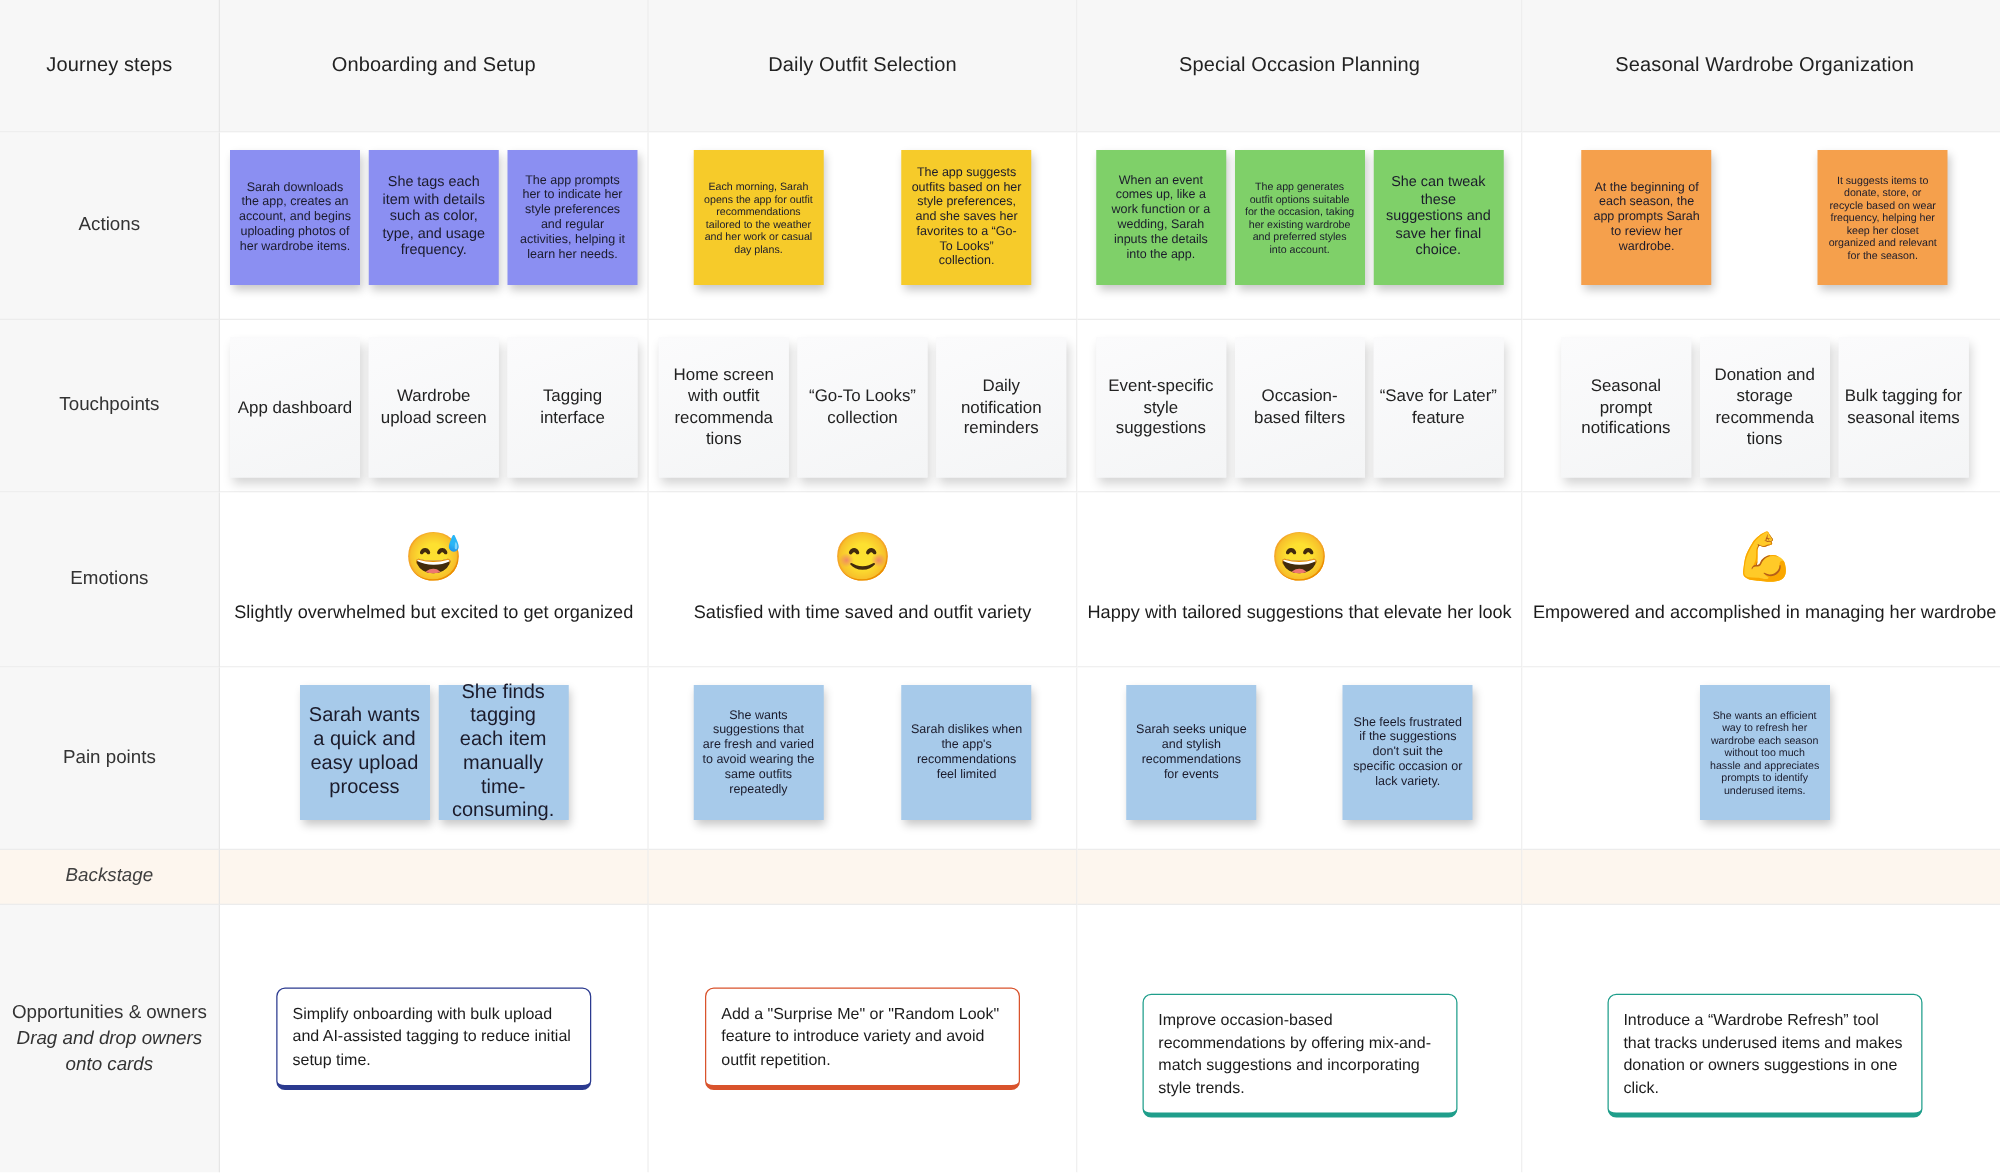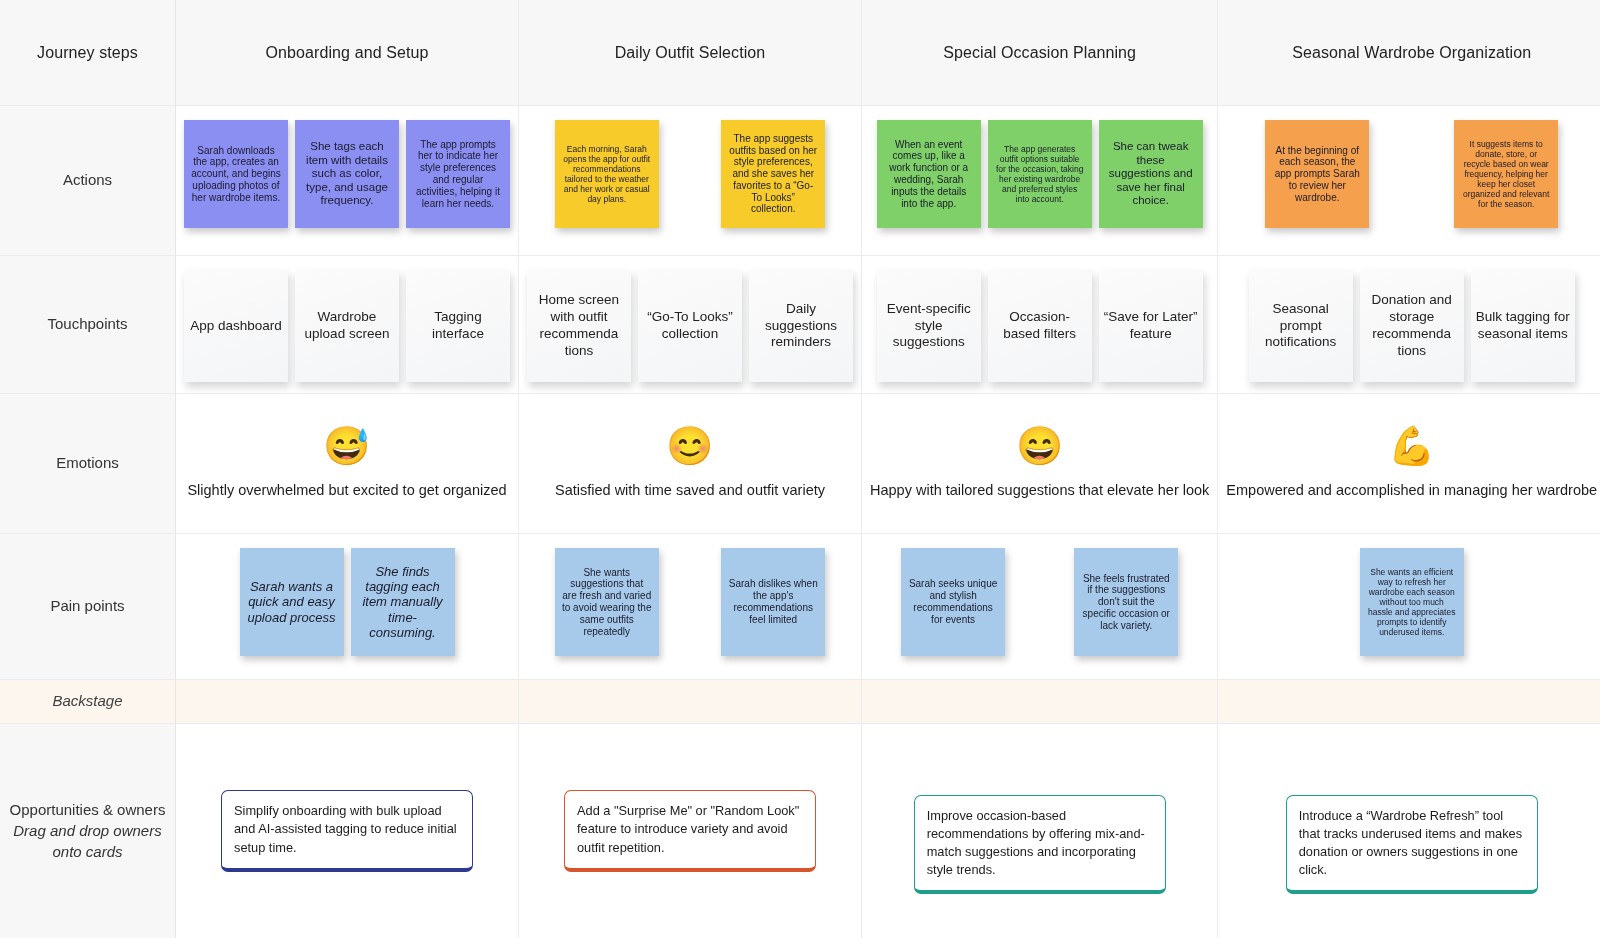--- a/index.html
+++ b/index.html
@@ -82,21 +82,21 @@
   .note.purple { background: #8b8ff2; }
   .note.yellow { background: #f6cb2a; }
   .note.green  { background: #7fd069; }
   .note.orange { background: #f5a04c; }
   .note.blue   { background: #a7caea; }
 
   
   .t-xs { font-size: 8.5px; }
   .t-sm { font-size: 10px; }
   .t-md { font-size: 11.5px; }
-  .t-lg { font-size: 13px; font-style: italic; }
+  .t-lg { font-size: 16px; }
 
   
   .tp {
     width: 104px;
     height: 112px;
     background: #f7f8f9;
     background-image: linear-gradient(160deg,#fbfbfc 0%, #f4f5f6 100%);
     display: flex;
     align-items: center;
     justify-content: center;
@@ -239,21 +239,21 @@
   </div>
 
   <div class="cell notes">
     <div class="tp">
         <span>Home screen with outfit recommenda tions</span>
       </div>
     <div class="tp">
         <span>“Go-To Looks” collection</span>
       </div>
     <div class="tp">
-        <span>Daily suggestions reminders</span>
+        <span>Daily notification reminders</span>
       </div>
   </div>
 
   <div class="cell notes">
     <div class="tp">
         <span>Event-specific style suggestions</span>
       </div>
     <div class="tp">
         <span>Occasion-based filters</span>
       </div>

